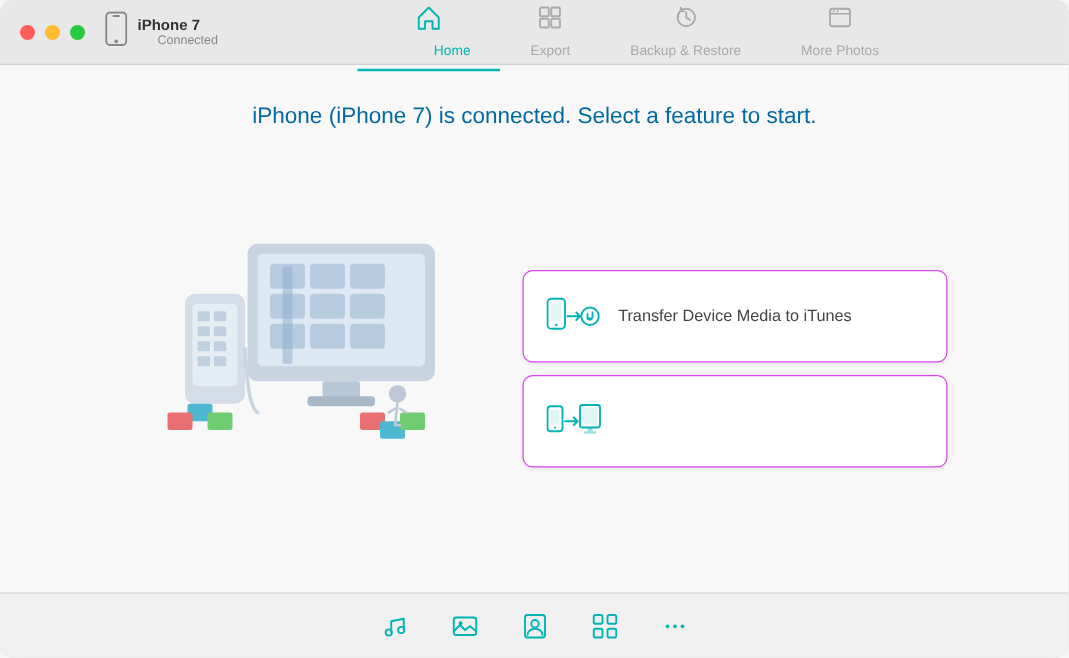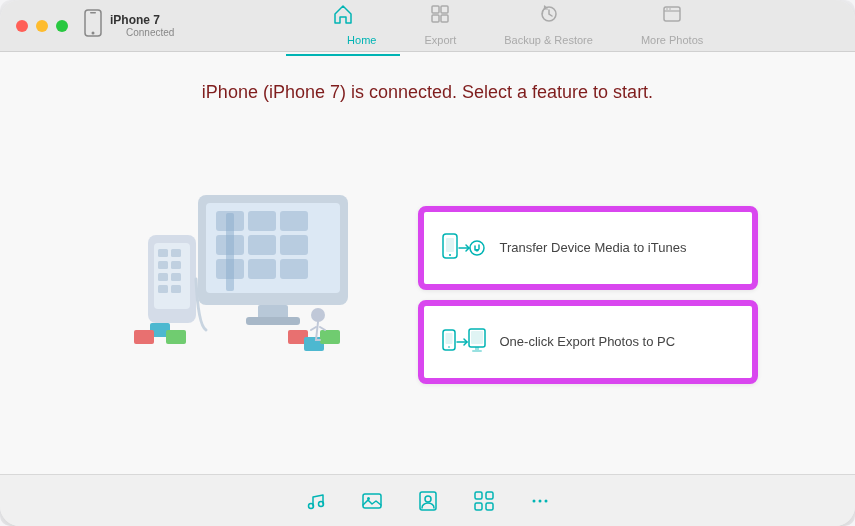--- a/index.html
+++ b/index.html
@@ -11,21 +11,21 @@
       background: #f5f5f7;
       overflow: hidden;
       border-radius: 10px;
       position: relative;
     }
 
     .window {
       width: 855px;
       height: 526px;
       background: #f0f0f0;
-      border-radius: 20px;
+      border-radius: 2px;
       display: flex;
       flex-direction: column;
       overflow: hidden;
       box-shadow: 0 4px 20px rgba(0,0,0,0.2);
     }
 
     
     .title-bar {
       background: #e8e8e8;
       height: 52px;
@@ -129,21 +129,21 @@
       background: #f8f8f8;
       display: flex;
       flex-direction: column;
       align-items: center;
       padding: 20px;
       overflow: hidden;
     }
 
     .headline {
       font-size: 18px;
-      color: #7f1d1d;
+      color: #0369a1;
       font-weight: 400;
       margin-bottom: 32px;
       margin-top: 10px;
     }
 
     .content-area {
       display: flex;
       align-items: center;
       justify-content: center;
       gap: 40px;
@@ -168,21 +168,21 @@
 
     .feature-card {
       background: white;
       border-radius: 8px;
       padding: 14px 18px;
       display: flex;
       align-items: center;
       gap: 14px;
       cursor: pointer;
       box-shadow: 0 1px 4px rgba(0,0,0,0.08);
-      border: 6px solid #d946ef;
+      border: 1px solid #d946ef;
       transition: box-shadow 0.2s;
     }
 
     .feature-card-icon {
       width: 44px;
       height: 44px;
       flex-shrink: 0;
       display: flex;
       align-items: center;
       justify-content: center;
@@ -379,21 +379,20 @@
 
               <path d="M15 18H25" stroke="#00b4b4" stroke-width="1.5" stroke-linecap="round"></path>
               <path d="M22 15L25 18L22 21" stroke="#00b4b4" stroke-width="1.5" stroke-linecap="round" stroke-linejoin="round"></path>
 
               <rect x="27" y="5" width="16" height="18" rx="2" stroke="#00b4b4" stroke-width="1.5" fill="none"></rect>
               <rect x="29" y="7" width="12" height="13" rx="1" fill="#e0f4f4"></rect>
               <rect x="33" y="23" width="4" height="3" fill="#00b4b4" opacity="0.4"></rect>
               <rect x="30" y="26" width="10" height="2" rx="1" fill="#00b4b4" opacity="0.4"></rect>
             </svg>
           </div>
-          <span class="feature-card-label">One-click Export Photos to PC</span>
         </div>
       </div>
     </div>
   </div>
 
   <div class="bottom-toolbar">
 
     <div class="toolbar-btn">
       <svg width="22" height="22" viewBox="0 0 22 22" fill="none">
         <path d="M8 16V7L18 5V14" stroke="#00b4b4" stroke-width="1.5" stroke-linecap="round" stroke-linejoin="round"></path>

